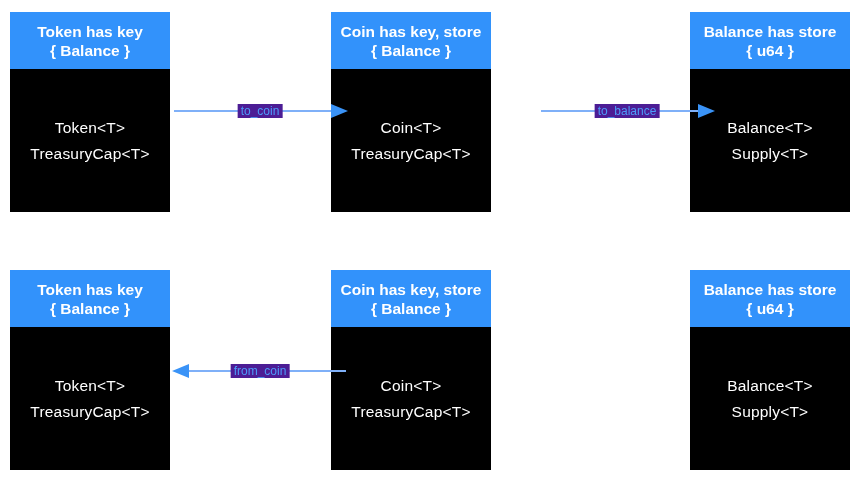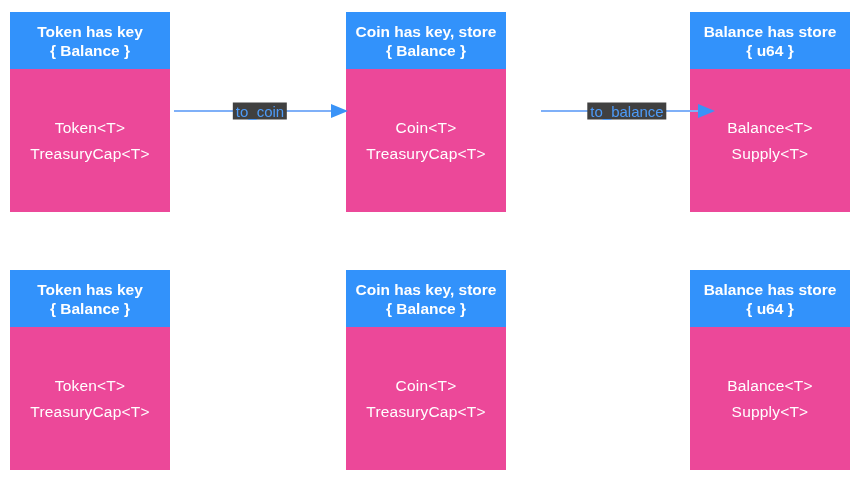--- a/index.html
+++ b/index.html
@@ -7,41 +7,41 @@
     position:relative;width:860px;height:480px;background:#ffffff;
     font-family:"Liberation Sans",sans-serif;overflow:hidden;
   }
   .struct-box{position:absolute;width:160px;}
   .box-header{
     background:#3292fb;color:#ffffff;font-weight:bold;font-size:15.5px;
     height:57px;display:flex;flex-direction:column;justify-content:center;
     align-items:center;text-align:center;line-height:19px;
   }
   .box-body{
-    background:#ec4899;color:#ffffff;height:143px;font-size:15.5px;
+    background:#000000;color:#ffffff;height:143px;font-size:15.5px;
     font-weight:500;display:flex;flex-direction:column;justify-content:center;
     align-items:center;gap:8px;text-align:center;letter-spacing:0.2px;
   }
   
-  .col-0{left:10px;} .col-1{left:346px;} .col-2{left:690px;}
+  .col-0{left:10px;} .col-1{left:331px;} .col-2{left:690px;}
   .row-0{top:12px;}  .row-1{top:270px;}
   
   .arrow{position:absolute;height:20px;width:176px;}
   .arrow-a{left:172px;} .arrow-b{left:539px;}
   .arrow-row-0{top:101px;} .arrow-row-1{top:361px;}
   .arrow .line{position:absolute;top:9px;height:2px;background:#7fb0f8;}
   .arrow.dir-right .line{left:2px;right:15px;}
   .arrow.dir-left  .line{left:15px;right:2px;}
   .head{position:absolute;top:3px;width:0;height:0;
         border-top:7px solid transparent;border-bottom:7px solid transparent;}
   .arrow.dir-right .head{right:0;border-left:17px solid #3a93f7;}
   .arrow.dir-left  .head{left:0;border-right:17px solid #3a93f7;}
   .arrow .label{
     position:absolute;left:50%;top:50%;transform:translate(-50%,-50%);
-    background:#404040;padding:0 3px;color:#4d9bf8;font-size:15px;white-space:nowrap;
+    background:#4c1d95;padding:0 3px;color:#4d9bf8;font-size:12px;white-space:nowrap;
   }
 </style>
 </head>
 <body>
 
 <div class="canvas">
 
   <div class="struct-box row-0 col-0">
     <div class="box-header">
       <div>Token has key</div>
@@ -112,14 +112,19 @@
     <div class="box-header">
       <div>Balance has store</div>
       <div>{ u64 }</div>
     </div>
     <div class="box-body">
       <div>Balance&lt;T&gt;</div>
       <div>Supply&lt;T&gt;</div>
     </div>
   </div>
 
+  <div class="arrow dir-left arrow-row-1 arrow-a">
+    <div class="line"></div>
+    <div class="head"></div>
+    <div class="label">from_coin</div>
+  </div>
 
 </div>
 
 </body></html>

